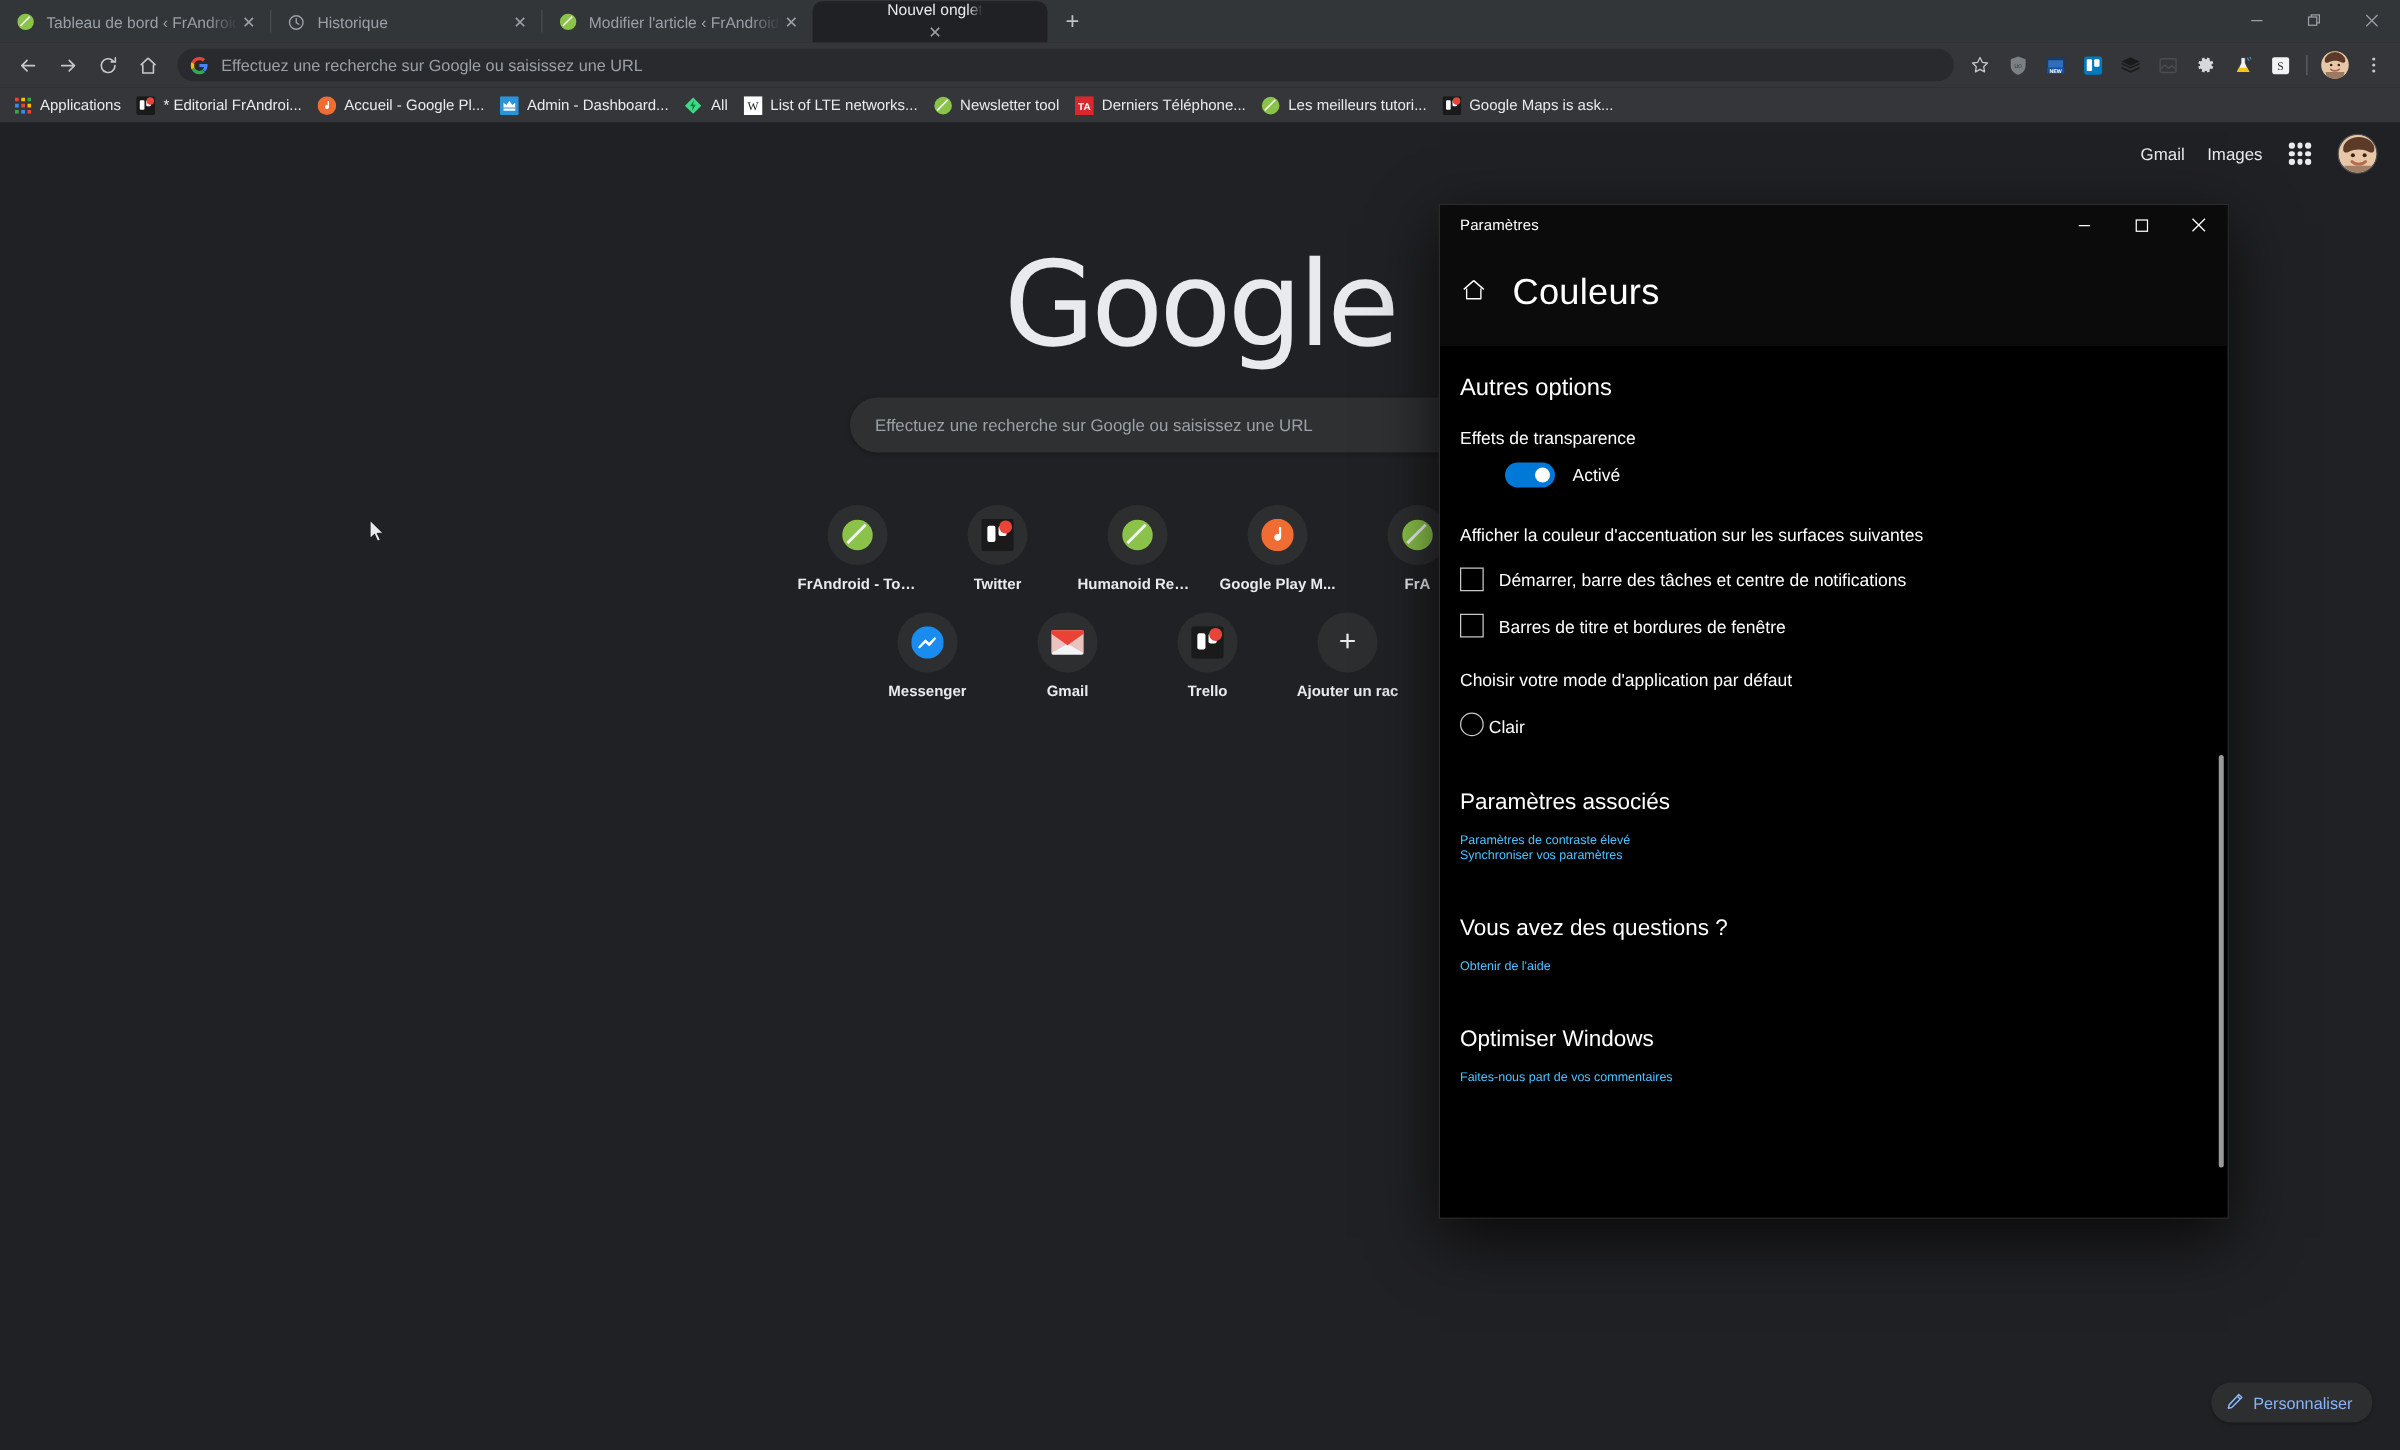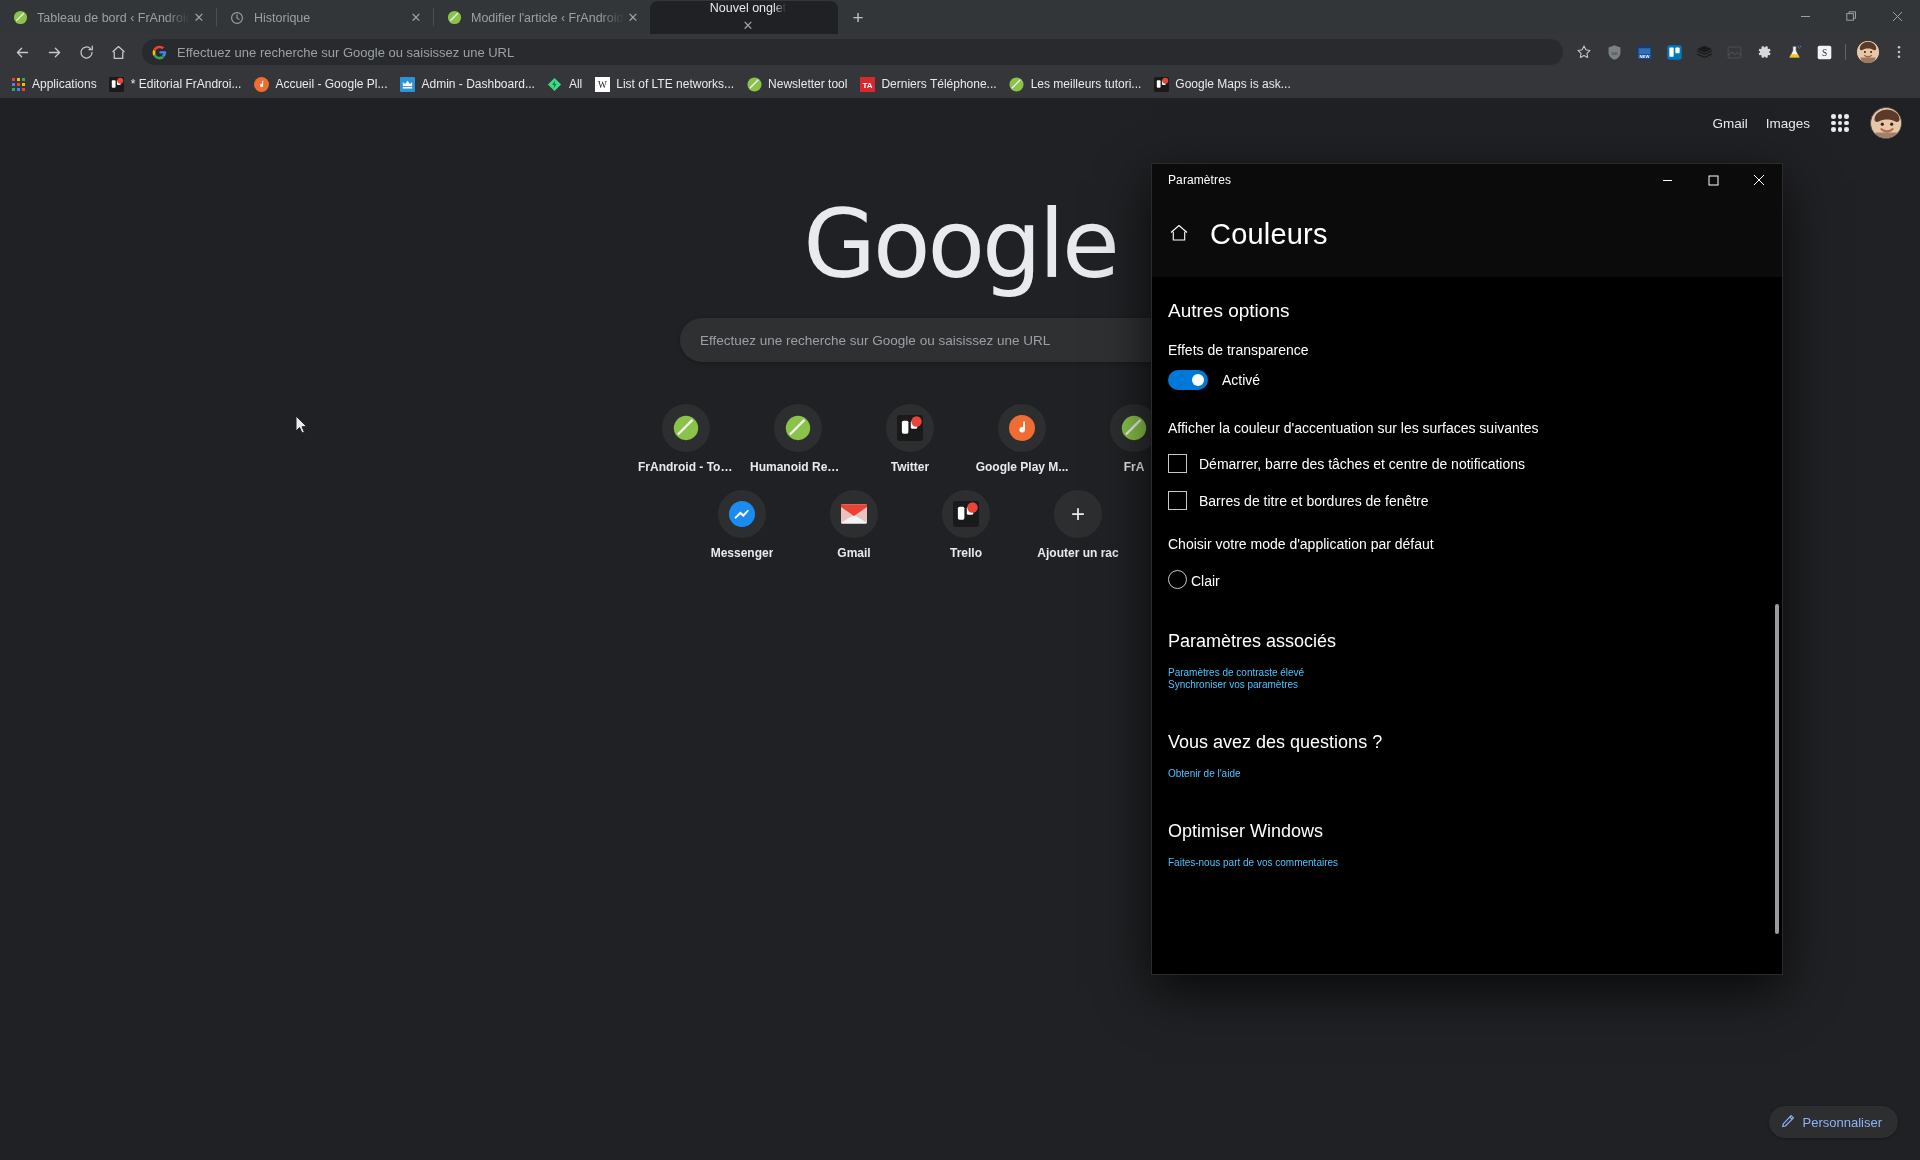--- a/index.html
+++ b/index.html
@@ -214,21 +214,21 @@
   .set-head h1 {
     color: #ffffff; font-size: 29px; font-weight: 400; letter-spacing: .2px;
   }
   .set-body {
     position: absolute; left: 0; right: 0; top: 120px; bottom: 0;
     background: #000000; padding: 0 0 0 16px;
     overflow: hidden;
   }
   .set-h2 { color: #ffffff; font-size: 19px; font-weight: 400; margin: 16px 0 0 0; }
   .set-label { color: #ffffff; font-size: 14px; margin-top: 20px; }
-  .set-row { display: flex; align-items: center; gap: 14px; margin-top: 12px; }
+  .set-row { display: flex; align-items: center; gap: 14px; margin-top: 12px; margin-left: 36px; }
   .toggle {
     width: 40px; height: 20px; border-radius: 10px; background: #0078d7;
     position: relative; flex: 0 0 40px;
   }
   .toggle i {
     position: absolute; right: 4px; top: 4px;
     width: 12px; height: 12px; border-radius: 50%; background: #ffffff;
   }
   .toggle-text { color: #ffffff; font-size: 14px; }
   .check-row { display: flex; align-items: center; gap: 12px; margin-top: 18px; }
@@ -607,38 +607,38 @@
               <path d="M8 .5a7.5 7.5 0 0 1 0 15 7.5 7.5 0 0 0 0-15z" fill="#f1f3f4"></path>
               <path d="M3 12 12 3" stroke="#f1f3f4" stroke-width="1.4"></path>
             </svg>
         </span>
         <span class="tile-label">FrAndroid - Tou...</span>
       </div>
 
       <div class="tile">
         <span class="tile-ico">
           <svg width="26" height="26" viewBox="0 0 16 16">
-              <circle cx="8" cy="8" r="7.5" fill="#8bc34a"></circle>
-              <path d="M8 .5a7.5 7.5 0 0 1 0 15 7.5 7.5 0 0 0 0-15z" fill="#f1f3f4"></path>
-              <path d="M3 12 12 3" stroke="#f1f3f4" stroke-width="1.4"></path>
-            </svg>
-        </span>
-        <span class="tile-label">Humanoid Real...</span>
-      </div>
-
-      <div class="tile">
-        <span class="tile-ico">
-          <svg width="26" height="26" viewBox="0 0 16 16">
               <rect width="16" height="16" rx="1.5" fill="#1a1a1a"></rect>
               <rect x="3" y="3.5" width="4" height="8" rx="1" fill="#fff"></rect>
               <rect x="8.5" y="3.5" width="4" height="5" rx="1" fill="#fff"></rect>
               <circle cx="12" cy="4" r="3.2" fill="#e8443a"></circle>
             </svg>
         </span>
         <span class="tile-label">Twitter</span>
+      </div>
+
+      <div class="tile">
+        <span class="tile-ico">
+          <svg width="26" height="26" viewBox="0 0 16 16">
+              <circle cx="8" cy="8" r="7.5" fill="#8bc34a"></circle>
+              <path d="M8 .5a7.5 7.5 0 0 1 0 15 7.5 7.5 0 0 0 0-15z" fill="#f1f3f4"></path>
+              <path d="M3 12 12 3" stroke="#f1f3f4" stroke-width="1.4"></path>
+            </svg>
+        </span>
+        <span class="tile-label">Humanoid Real...</span>
       </div>
 
       <div class="tile">
         <span class="tile-ico">
           <svg width="26" height="26" viewBox="0 0 16 16">
               <circle cx="8" cy="8" r="8" fill="#ef6c33"></circle>
               <path d="M9.8 4v5.1a1.7 1.7 0 1 1-1.1-1.6V4z" fill="#fff"></path>
             </svg>
         </span>
         <span class="tile-label">Google Play M...</span>

